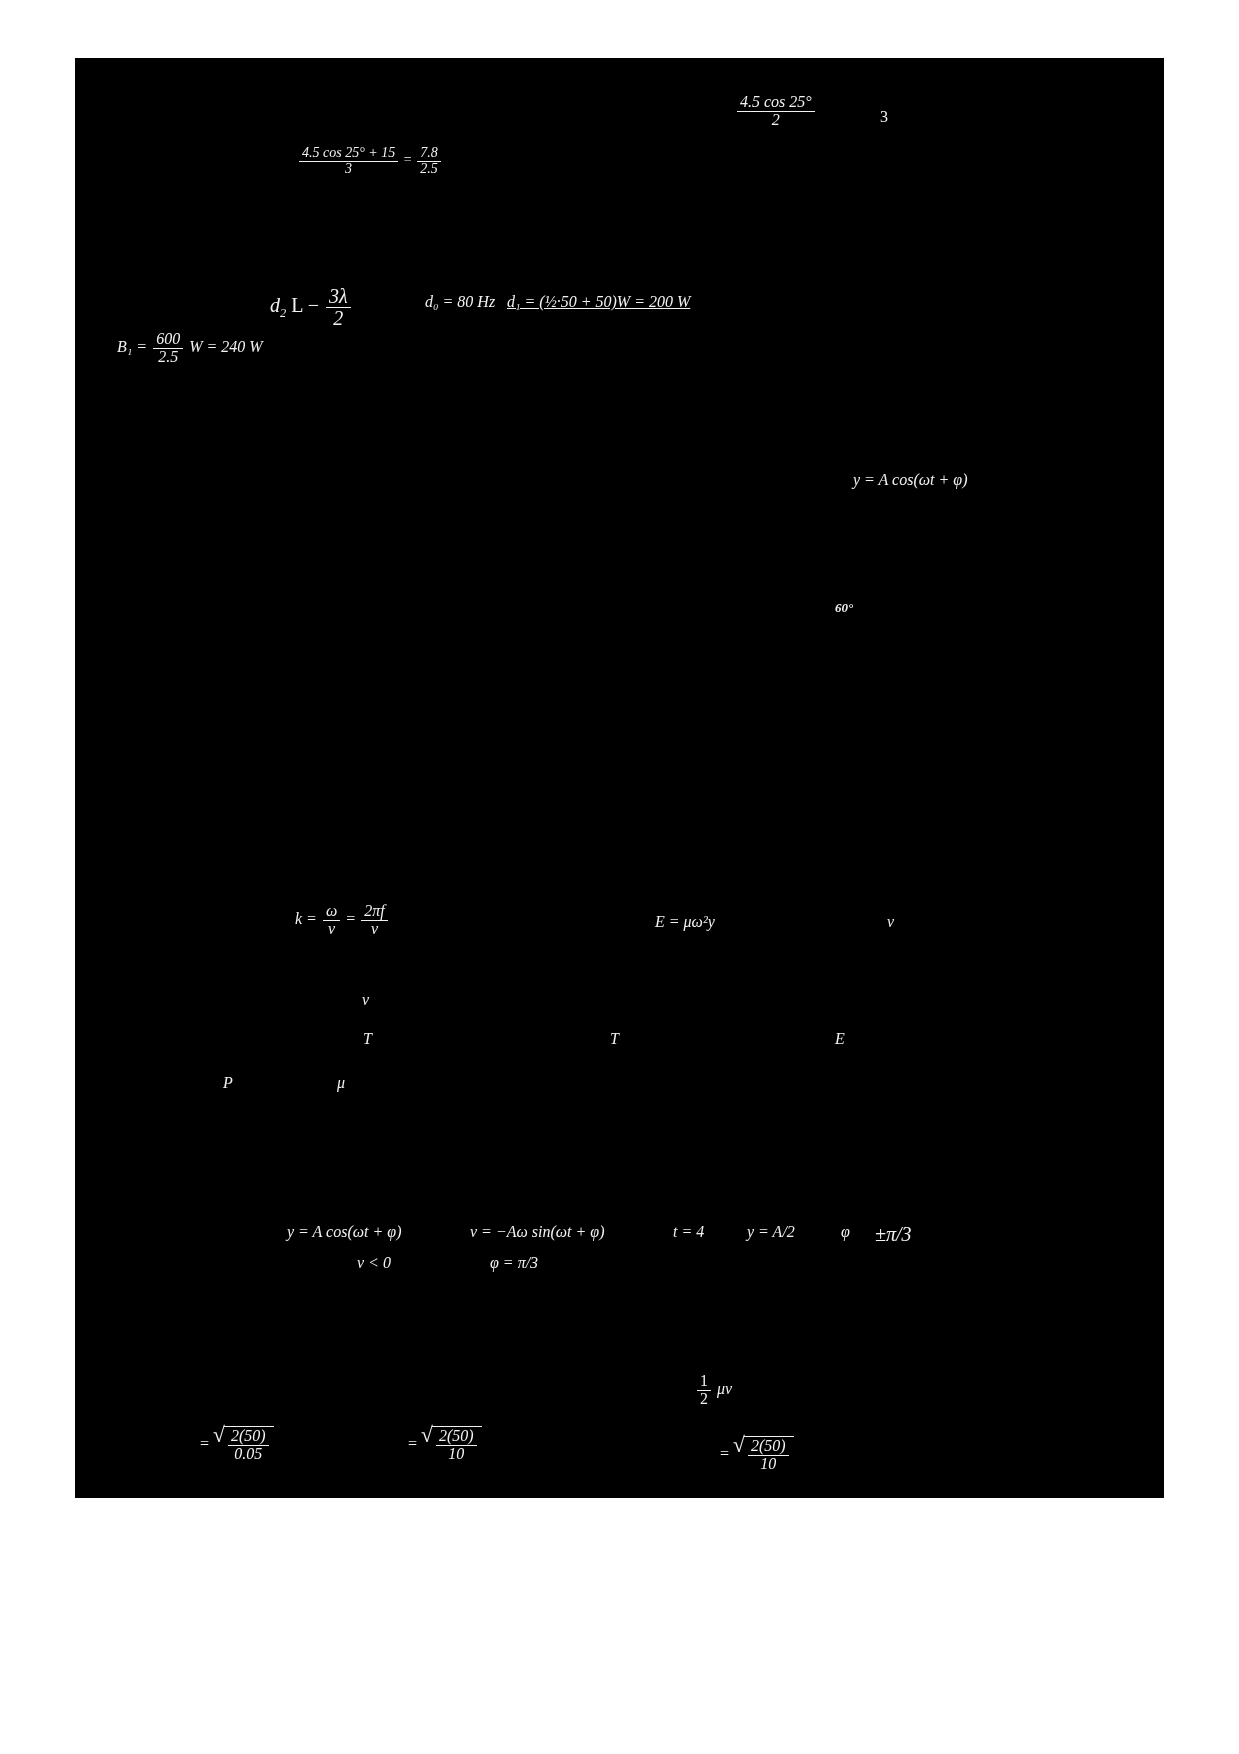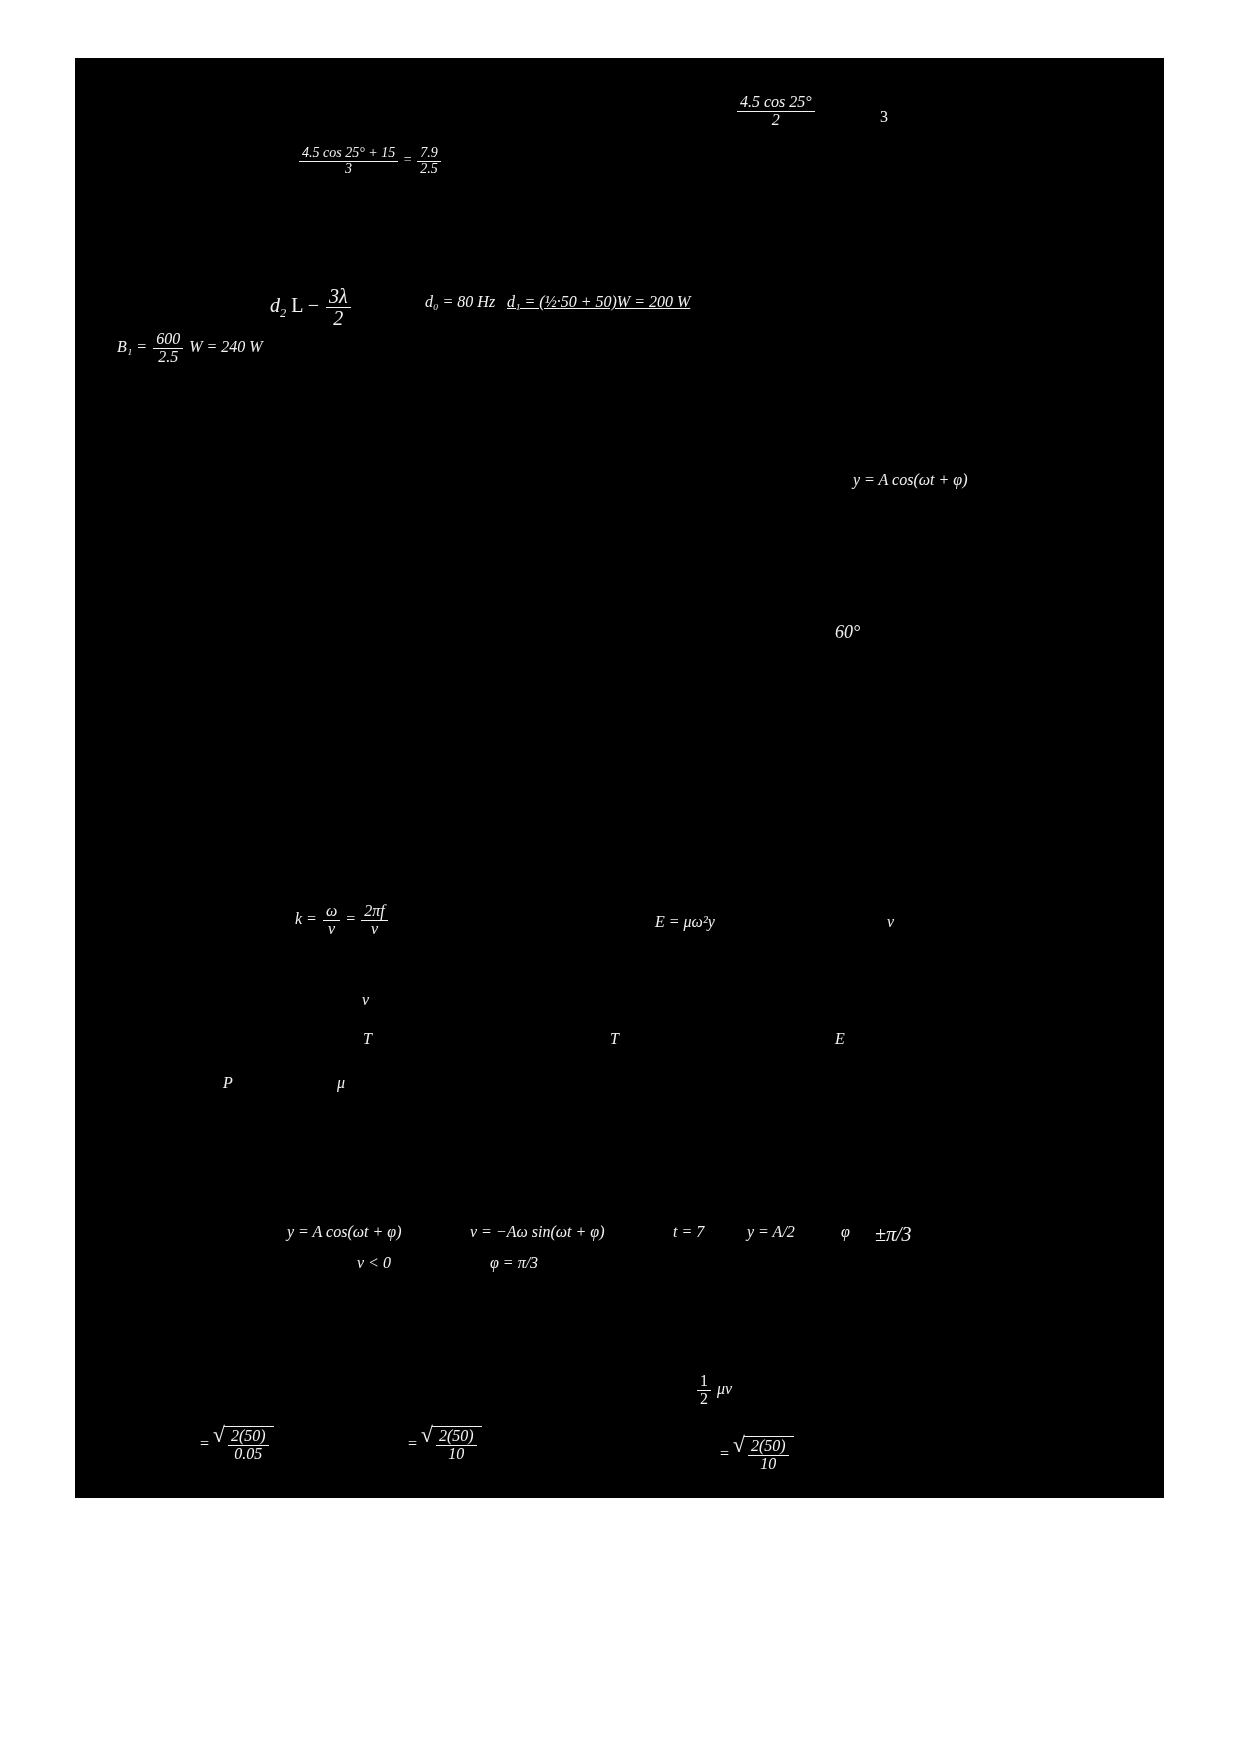--- a/index.html
+++ b/index.html
@@ -77,21 +77,21 @@
 
 <div id="page">
 
   <div class="f" style="left:222px; top:88px; font-size:14px;">
     <span class="frac">
       <span class="num">4.5 cos 25° + 15</span>
       <span class="den">3</span>
     </span>
     <span class="up">=</span>
     <span class="frac">
-      <span class="num">7.9</span>
+      <span class="num">7.8</span>
       <span class="den">2.5</span>
     </span>
   </div>
 
   <div class="f" style="left:660px; top:36px; font-size:16px;">
     <span class="frac">
       <span class="num">4.5 cos 25°</span>
       <span class="den">2</span>
     </span>
   </div>
@@ -114,21 +114,21 @@
     <span>B₁ =</span>
     <span class="frac">
       <span class="num">600</span>
       <span class="den">2.5</span>
     </span>
     <span>W = 240 W</span>
   </div>
 
   <div class="f" style="left:778px; top:413px; font-size:16px;">y = A cos(ωt + φ)</div>
 
-  <div class="f" style="left:760px; top:565px; font-size:18px;">60°</div>
+  <div class="f" style="left:760px; top:543px; font-size:13px;font-weight:bold;">60°</div>
 
   <div class="f" style="left:220px; top:845px; font-size:16px;">
     <span>k =</span>
     <span class="frac">
       <span class="num">ω</span>
       <span class="den">v</span>
     </span>
     <span class="up">=</span>
     <span class="frac">
       <span class="num">2πf</span>
@@ -144,21 +144,21 @@
 
   <div class="f" style="left:288px; top:972px; font-size:16px;">T</div>
   <div class="f" style="left:535px; top:972px; font-size:16px;">T</div>
   <div class="f" style="left:760px; top:972px; font-size:16px;">E</div>
 
   <div class="f" style="left:148px; top:1016px; font-size:16px;">P</div>
   <div class="f" style="left:262px; top:1016px; font-size:16px;">μ</div>
 
   <div class="f" style="left:212px; top:1165px; font-size:16px;">y = A cos(ωt + φ)</div>
   <div class="f" style="left:395px; top:1165px; font-size:16px;text-align:right;">v = −Aω sin(ωt + φ)</div>
-  <div class="f" style="left:598px; top:1165px; font-size:16px;">t = 7</div>
+  <div class="f" style="left:598px; top:1165px; font-size:16px;">t = 4</div>
   <div class="f" style="left:672px; top:1165px; font-size:16px;">y = A/2</div>
   <div class="f" style="left:766px; top:1165px; font-size:16px;">φ</div>
   <div class="f" style="left:800px; top:1165px; font-size:20px;">±π/3</div>
 
   <div class="f" style="left:282px; top:1196px; font-size:16px;">v &lt; 0</div>
   <div class="f" style="left:415px; top:1196px; font-size:16px;">φ = π/3</div>
 
   <div class="f" style="left:620px; top:1315px; font-size:16px;">
     <span class="frac">
       <span class="num up">1</span>

